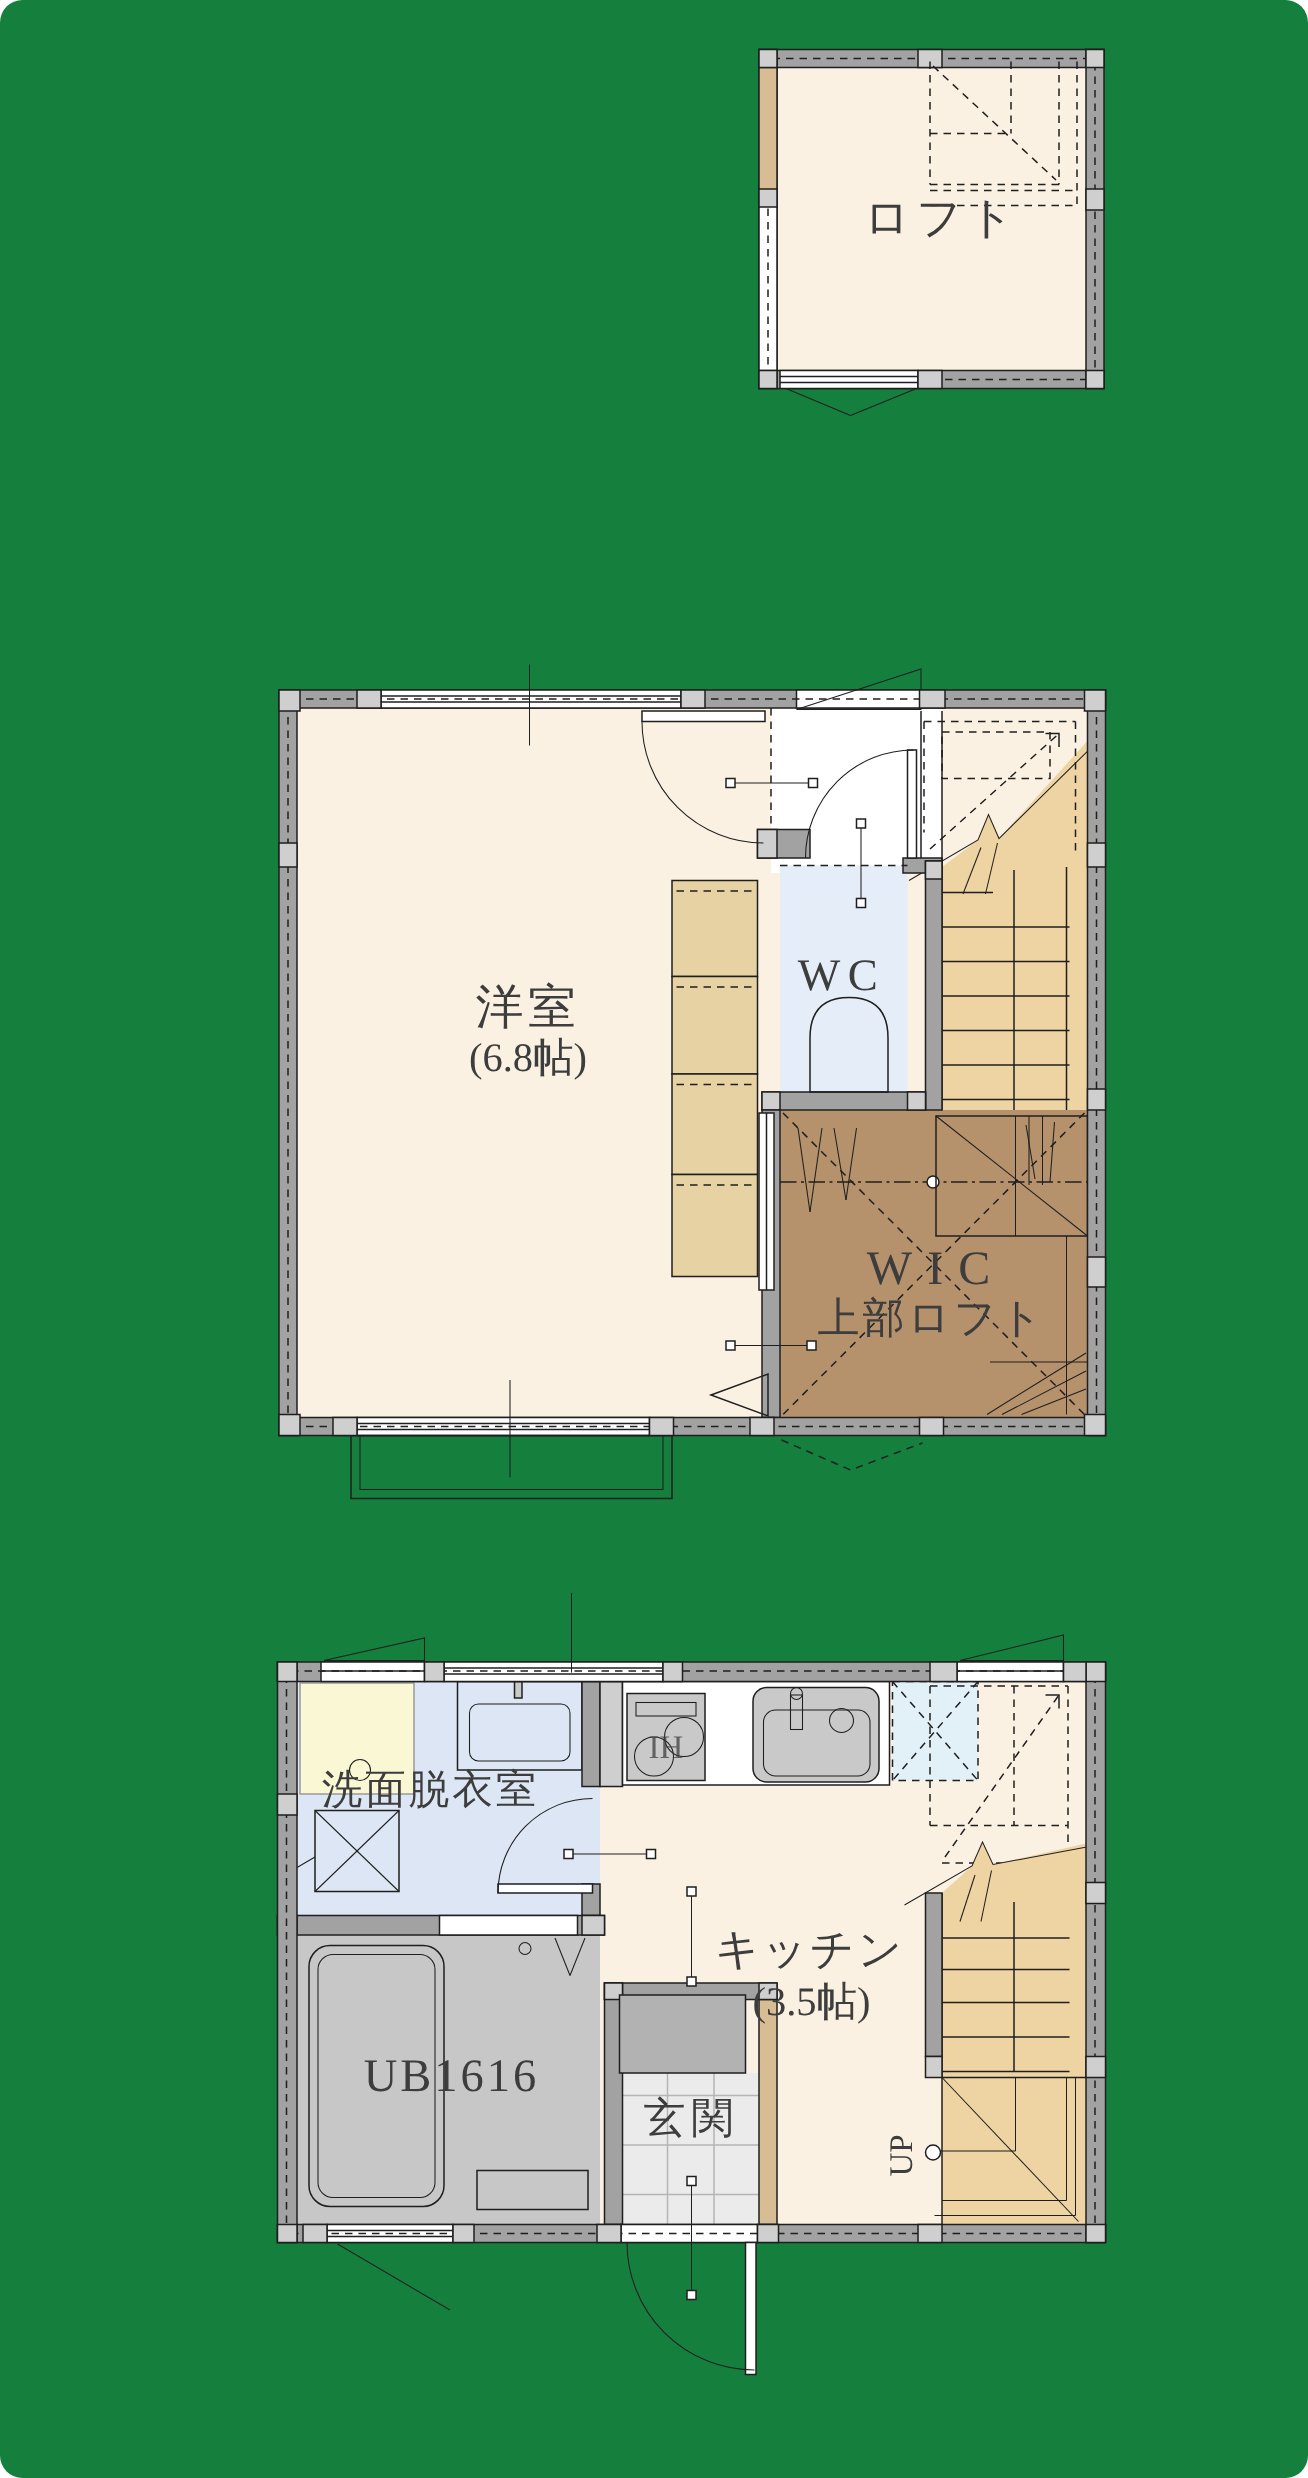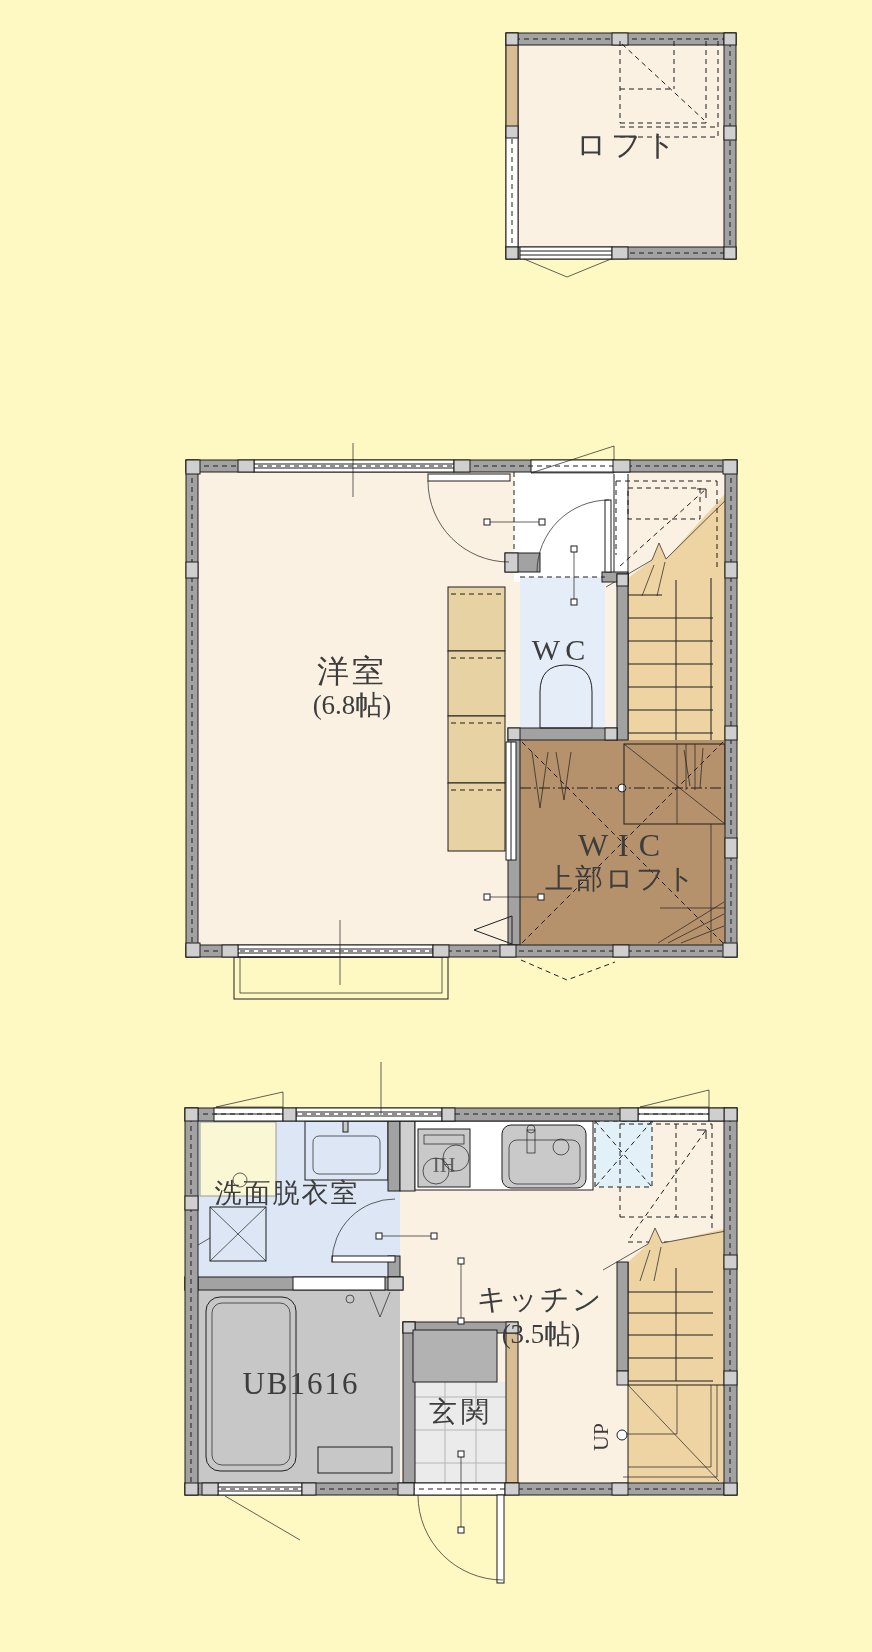--- a/index.html
+++ b/index.html
@@ -24,21 +24,21 @@
   .f-fix{fill:var(--c-fixture_gray);stroke:#1f1f1f;stroke-width:1;}
   .f-cab{fill:var(--c-cabinet_gray);stroke:#1f1f1f;stroke-width:1;}
   .f-hatch{fill:var(--c-hatch_blue);}
   .f-wood{fill:var(--c-wood_tan);stroke:#1f1f1f;stroke-width:1;}
   .lbl{font-family:"Liberation Serif","DejaVu Serif",serif;fill:var(--c-label);}
   .mark{fill:#fff;stroke:#1f1f1f;stroke-width:1;}
 </style>
 </head>
 <body>
 
-<div id="canvas" style="background: #fef9c3;">
+<div id="canvas" style="background: #15803d; border-radius: 15px;">
 <svg width="872" height="1652" viewBox="0 0 872 1652">
 
   <g>
     <rect x="518" y="45" width="206" height="202" class="f-cream"></rect>
     <g>
       <rect x="506" y="33" width="230" height="12" class="wall"></rect>
       <rect x="506" y="247" width="230" height="12" class="wall"></rect>
       <rect x="724" y="33" width="12" height="226" class="wall"></rect>
       <rect x="506" y="33" width="12" height="226" class="wall"></rect>
 

